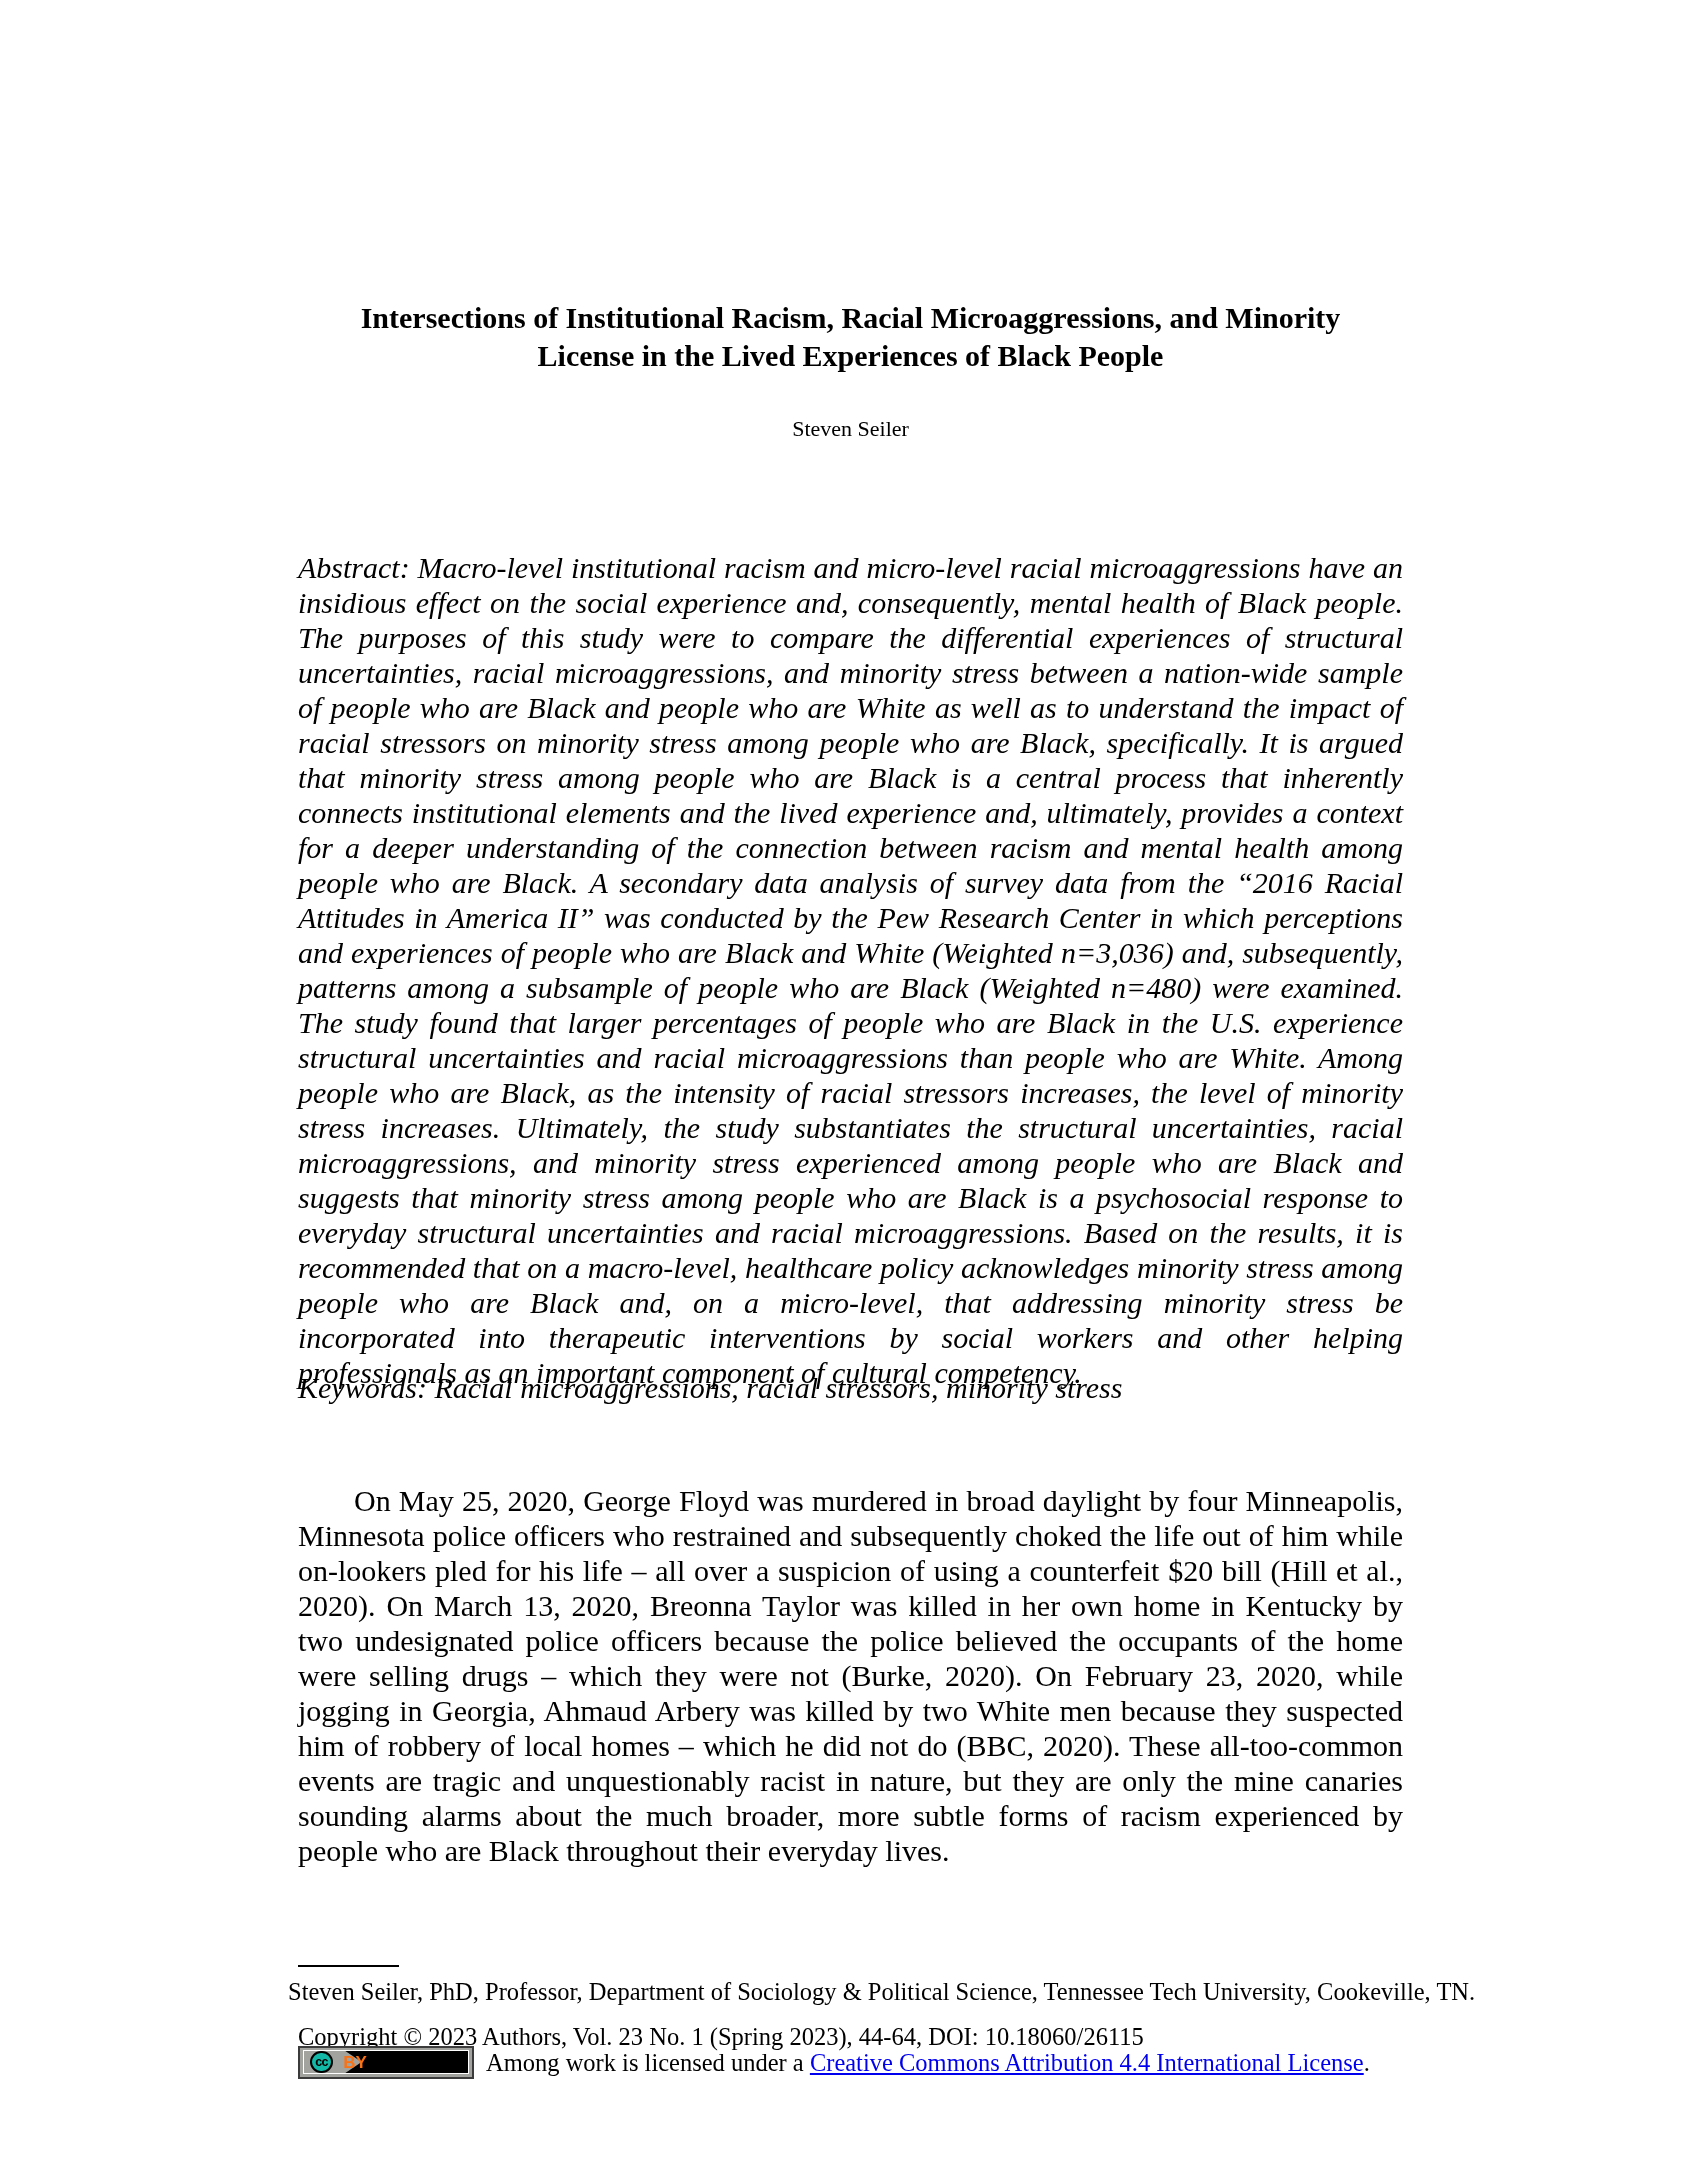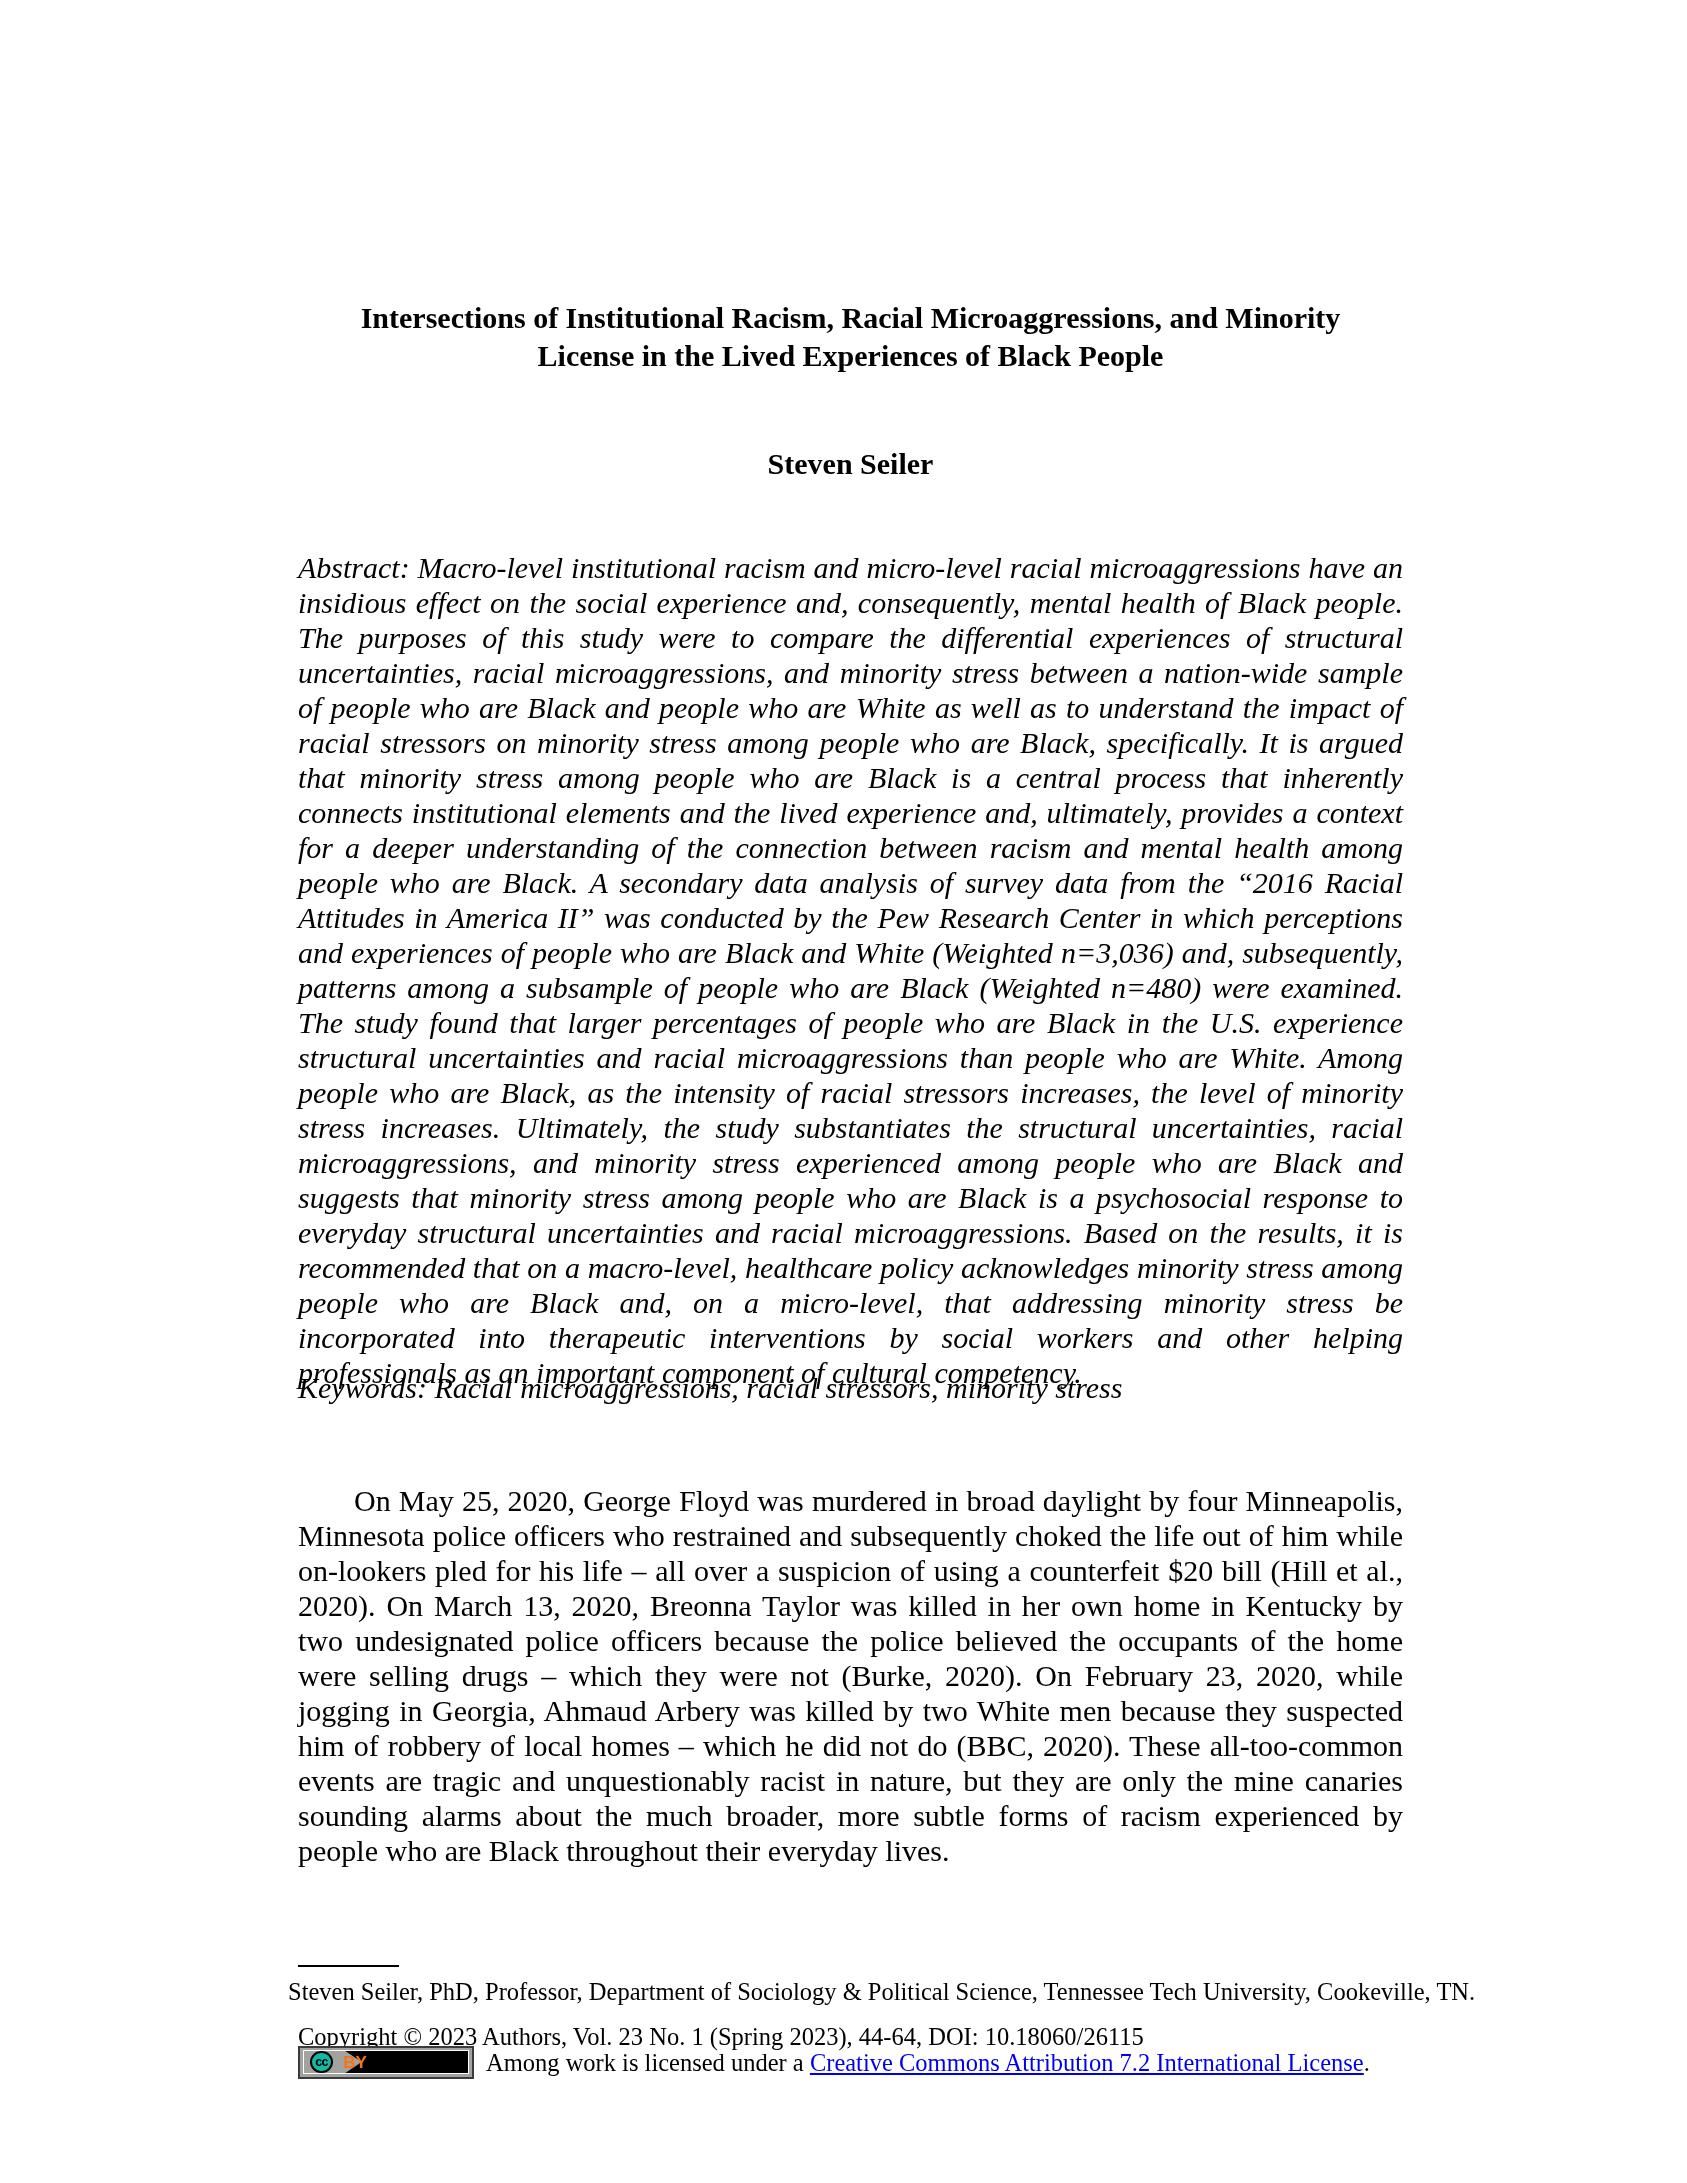--- a/index.html
+++ b/index.html
@@ -25,24 +25,23 @@
     font-weight: bold;
     font-size: 30px;
     line-height: 38px;
   }
   .author-name {
     position: absolute;
     top: 410px;
     left: 298px;
     width: 1105px;
     text-align: center;
-    font-weight: bold;
-    font-size: 30px;
+    font-weight: normal;
+    font-size: 22px;
     line-height: 37px;
-    margin-top: 35px;
   }
   .abstract-paragraph {
     position: absolute;
     top: 520px;
     left: 298px;
     width: 1105px;
     font-style: italic;
     font-size: 30px;
     line-height: 35px;
     text-align: justify;
@@ -199,17 +198,17 @@
   <div class="copyright-line">Copyright © 2023 Authors, Vol. 23 No. 1 (Spring 2023), 44-64, DOI: 10.18060/26115</div>
 
   <div class="license-row">
     <div class="cc-badge">
       <div class="cc-badge-field">
         <div class="cc-chevron"></div>
         <div class="cc-circle">cc</div>
         <span class="cc-by-label">BY</span>
       </div>
     </div>
-    <div class="license-text"><span>Among work is licensed under a </span><a class="license-link">Creative Commons Attribution 7.2 International License</a><span>.</span></div>
+    <div class="license-text"><span>Among work is licensed under a </span><a class="license-link">Creative Commons Attribution 4.4 International License</a><span>.</span></div>
   </div>
 
 </div>
 
 
 </body></html>

